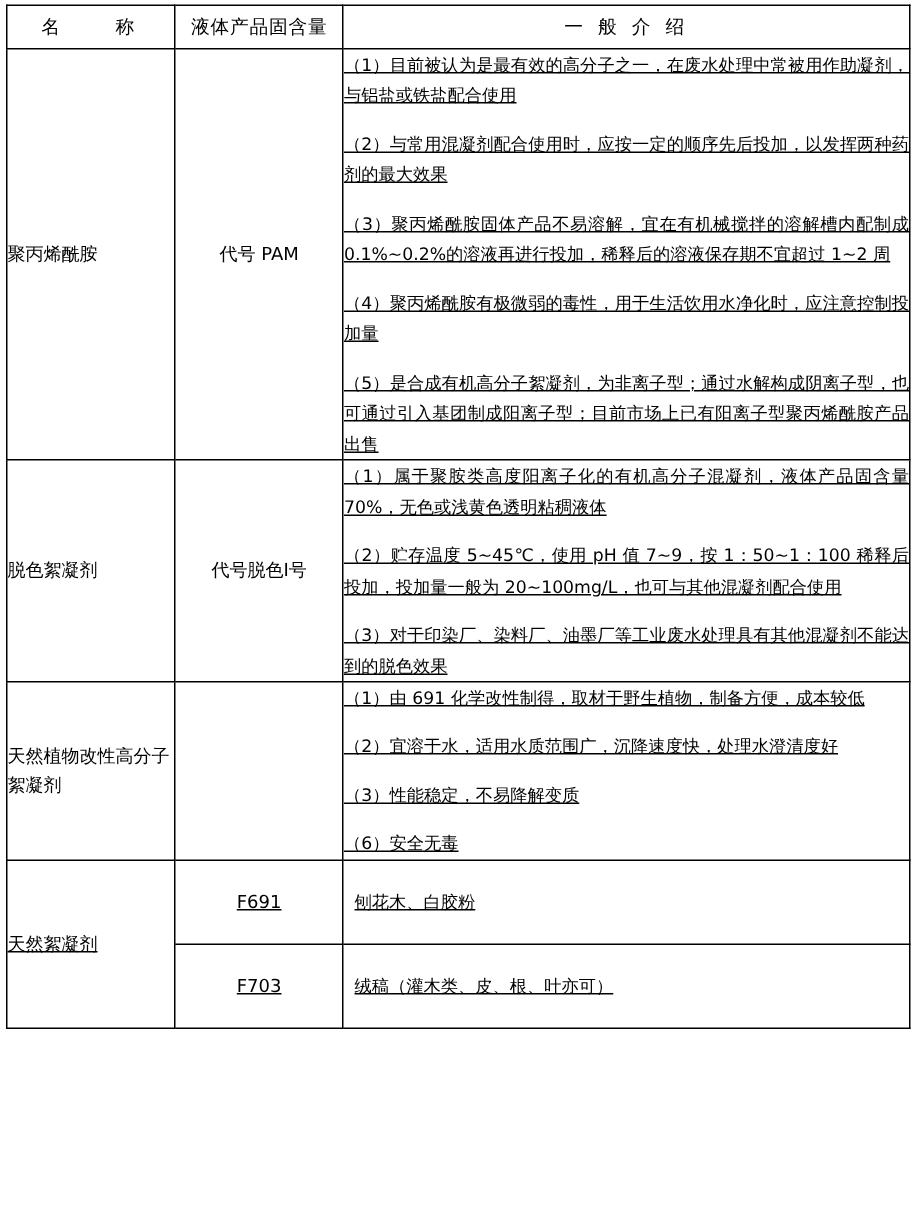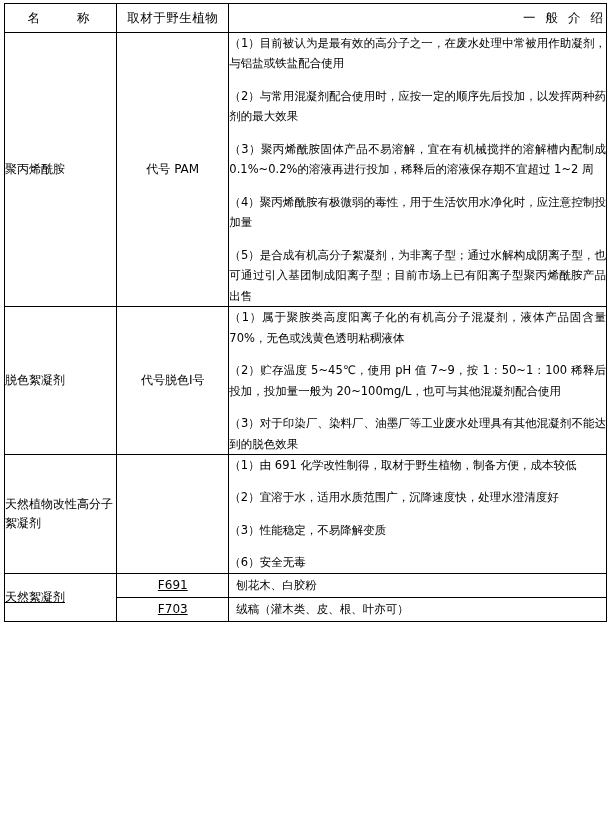--- a/index.html
+++ b/index.html
@@ -37,21 +37,21 @@
   .col-formula { width: 112px; }
   .col-desc { width: 377px; }
 
   thead td {
     text-align: center;
     height: 28px;
     font-size: 12.5px;
     letter-spacing: 0.5px;
   }
   .hdr-name { letter-spacing: 4px; }
-  .hdr-desc { letter-spacing: 3px; text-align: right; }
+  .hdr-desc { letter-spacing: 3px; }
 
   td.cell-name {
     font-size: 12px;
     line-height: 1.55;
     padding: 2px 6px;
   }
   td.cell-formula {
     text-align: center;
     font-size: 12px;
     line-height: 1.55;
@@ -60,25 +60,26 @@
   td.cell-desc {
     text-align: left;
     padding: 5px 7px 5px 6px;
     font-size: 11.5px;
     line-height: 1.78;
   }
   td.cell-desc p {
     margin: 0;
     text-indent: 0;
     text-align: justify;
+    text-decoration: underline;
   }
   td.cell-desc p + p { margin-top: 12px; }
 
   .row-simple td.cell-desc {
-    padding: 3px 7px;
+    padding: 19px 7px;
     line-height: 1.5;
   }
   .row-simple td.cell-name,
   .row-simple td.cell-formula {
     font-size: 12px;
     text-decoration: underline;
   }
   td.cell-desc.plain {
     text-align: left;
   }
@@ -89,21 +90,21 @@
 <div class="sheet">
   <table class="chem">
     <colgroup>
       <col class="col-name">
       <col class="col-formula">
       <col class="col-desc">
     </colgroup>
     <thead>
       <tr>
         <td class="hdr-name">名　　称</td>
-        <td>取材于野生植物</td>
+        <td>液体产品固含量</td>
         <td class="hdr-desc">一  般  介  绍</td>
       </tr>
     </thead>
     <tbody>
 
       <tr>
         <td class="cell-name">聚丙烯酰胺</td>
         <td class="cell-formula">代号 PAM</td>
         <td class="cell-desc">
           <p>（1）目前被认为是最有效的高分子之一，在废水处理中常被用作助凝剂，与铝盐或铁盐配合使用</p>

